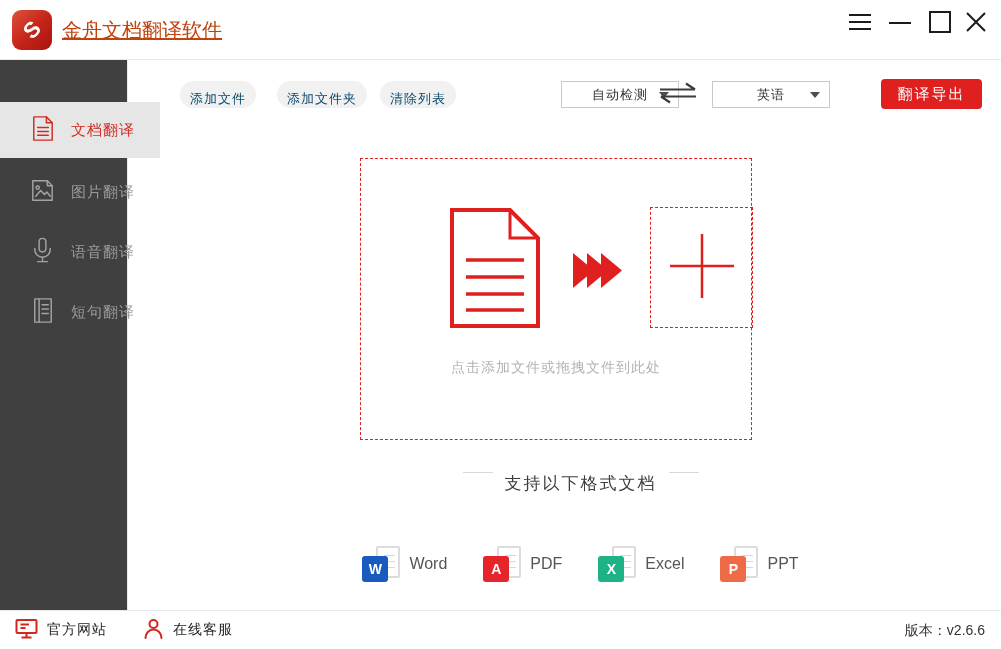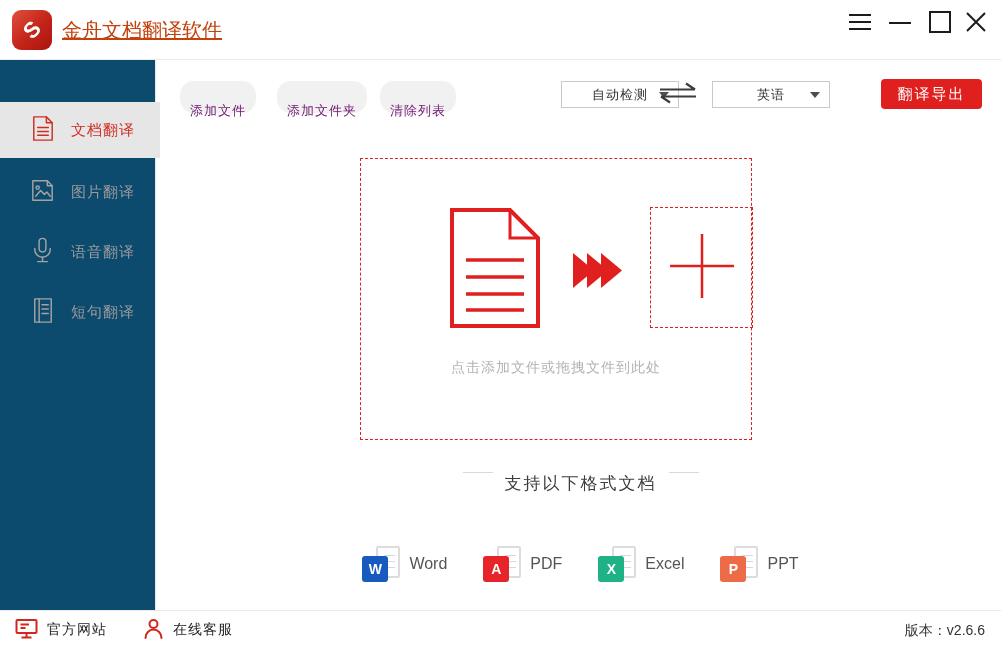--- a/index.html
+++ b/index.html
@@ -15,33 +15,33 @@
           display:flex; align-items:center; justify-content:center; }
   .logo span { color:#fff; font-weight:bold; font-size:22px; transform:rotate(-45deg); display:block; }
   .app-title { position:absolute; left:62px; top:0; height:60px; line-height:60px;
                font-size:20px; color:#c2410c;text-decoration:underline; }
   .win-btn { position:absolute; top:6px; width:32px; height:34px; display:flex; align-items:center;
              justify-content:center; cursor:pointer; background:transparent; border:none; }
   .win-btn svg { stroke:#1c1c1c; stroke-width:2; fill:none; }
   .btn-menu { left:844px; } .btn-min { left:884px; } .btn-max { left:924px; } .btn-close { left:960px; }
 
   
-  .sidebar { position:absolute; left:0; top:60px; width:156px; height:550px; background:#0c4a6e;
+  .sidebar { position:absolute; left:0; top:60px; width:128px; height:550px; background:#404040;
              border-right:1px solid #e9e9e9; }
   .side-item { position:absolute; left:0; width:160px; height:56px; display:flex; align-items:center;
                padding-left:27px; gap:13px; color:#9b9b9b; cursor:pointer; }
   .side-item svg { stroke:#a3a3a3; fill:none; stroke-width:1.5; stroke-linecap:round; stroke-linejoin:round; }
   .side-item .lbl { font-size:15px; letter-spacing:1px; }
   .side-item.active { background:#e6e6e6; color:#cf2d23; }
   .side-item.active svg { stroke:#cf2d23; }
   .si-1 { top:42px; } .si-2 { top:104px; } .si-3 { top:164px; } .si-4 { top:224px;align-items:center; }
 
   
-  .pill { position:absolute; top:81px; height:27px; line-height:27px; padding:16px 10px;
-          background:#f1f1f1; border:none; border-radius:14px; font-size:13px; color:#701a75;
+  .pill { position:absolute; top:81px; height:27px; line-height:27px; padding:4px 10px;
+          background:#f1f1f1; border:none; border-radius:14px; font-size:13px; color:#0c4a6e;
           cursor:pointer; font-family:inherit; letter-spacing:1px; }
   .pill-1 { left:180px; } .pill-2 { left:277px; } .pill-3 { left:380px; }
 
   .lang-select { position:absolute; top:81px; width:118px; height:27px; background:#fff;
                  border:1px solid #c9c9c9; display:flex; align-items:center; justify-content:center;
                  font-size:13px; color:#333; cursor:pointer; letter-spacing:1px; }
   .sel-src { left:522px;margin-left:39px; } .sel-tgt { left:712px; }
   .caret { position:absolute; right:9px; top:10px; width:0; height:0;
            border-left:5px solid transparent; border-right:5px solid transparent;
            border-top:6px solid #4d4d4d; }

